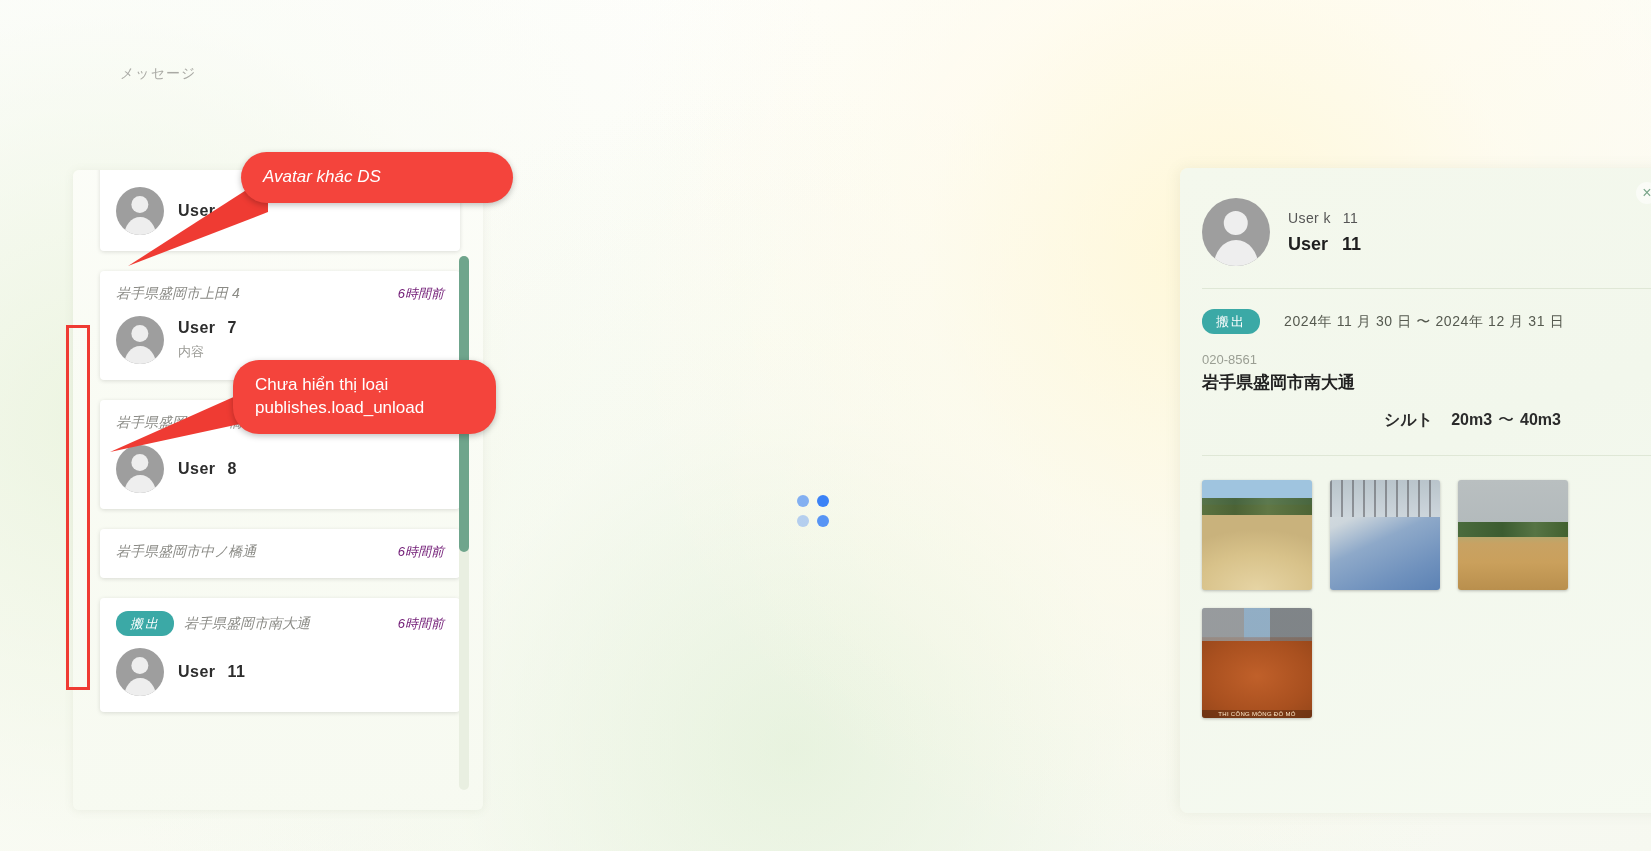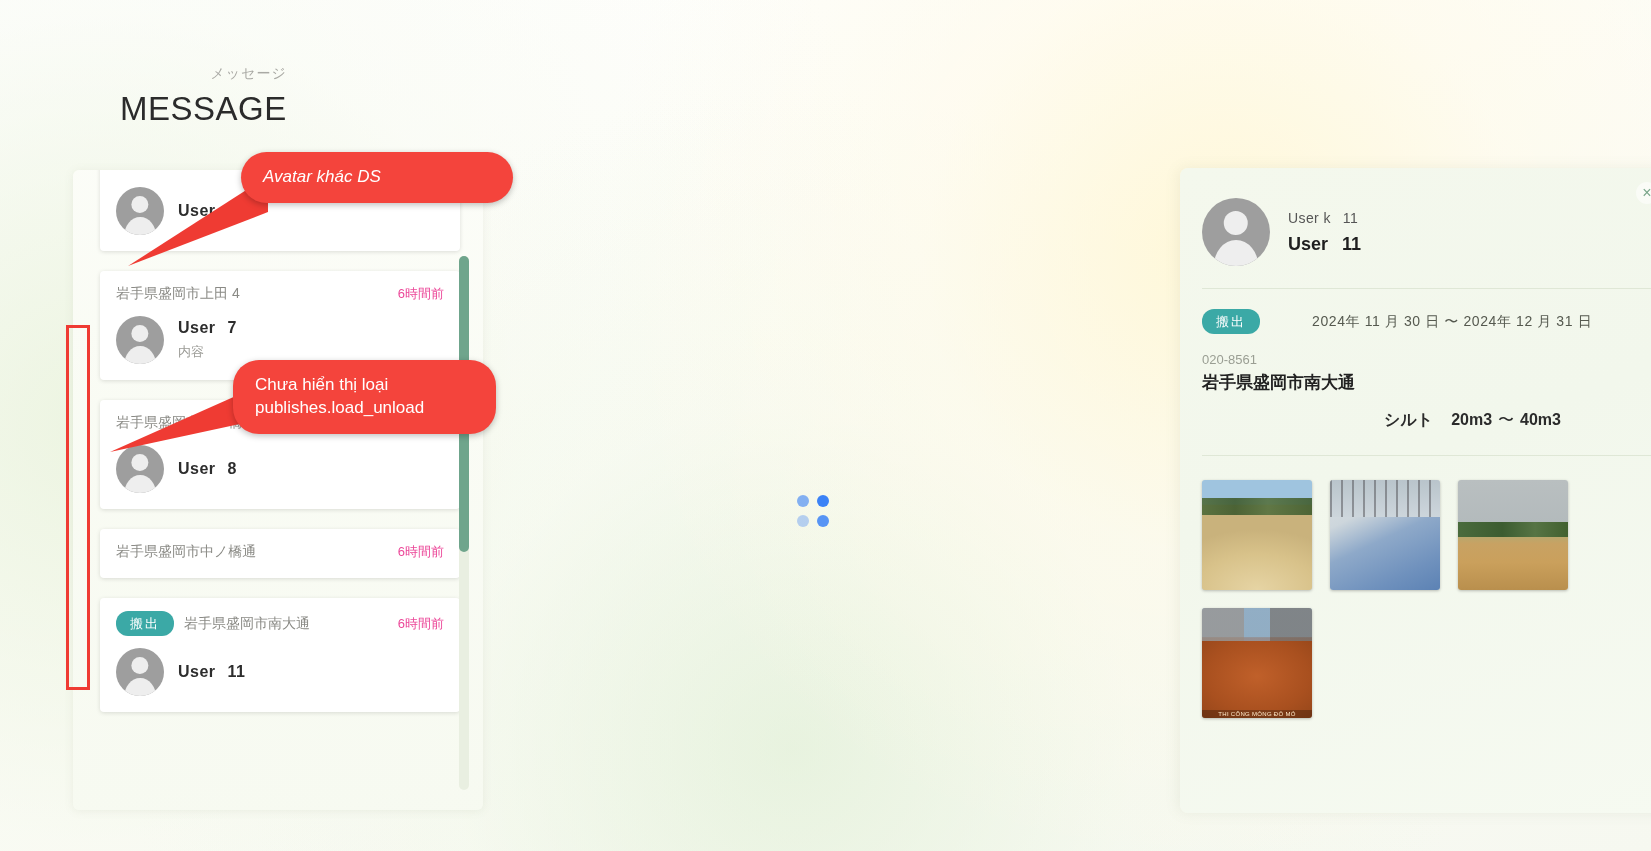--- a/index.html
+++ b/index.html
@@ -11,21 +11,21 @@
   body {
     position: relative;
     background:
       radial-gradient(circle at 74% 30%, rgba(255,247,214,0.95) 0%, rgba(255,250,232,0.55) 22%, rgba(255,255,255,0) 46%),
       radial-gradient(circle at 48% 88%, rgba(226,240,216,0.75) 0%, rgba(240,247,233,0.35) 30%, rgba(255,255,255,0) 58%),
       radial-gradient(circle at 6% 50%, rgba(232,242,219,0.8) 0%, rgba(245,249,238,0.4) 26%, rgba(255,255,255,0) 52%),
       linear-gradient(160deg, #ffffff 0%, #fdfdf8 40%, #f6f8f0 100%);
   }
 
   
-  .page-head { position: absolute; left: 120px; top: 64px; text-align: right; }
+  .page-head { position: absolute; left: 120px; top: 64px; }
   .page-head .kana {
     font-size: 14px; color: #a9a9a4; letter-spacing: 1px;
     line-height: 1.4;
   }
   .page-head .title {
     font-size: 33px; color: #2b2b2b; font-weight: 400;
     letter-spacing: 0.5px; line-height: 1.25; margin-top: 4px;
   }
 
   
@@ -47,31 +47,32 @@
     background: #ffffff;
     border-radius: 4px;
     box-shadow: 0 1px 4px rgba(0,0,0,0.13);
     margin-bottom: 20px;
     padding: 13px 16px 16px 16px;
     position: relative;
   }
   .msg-top {
     display: flex; align-items: center; gap: 10px;
     min-height: 20px;
+    font-style: italic;
   }
   .badge {
     background: #3ba9a6; color: #ffffff;
     font-size: 13px; line-height: 1;
     padding: 6px 14px; border-radius: 12px;
     letter-spacing: 2px; white-space: nowrap;
     font-weight: 500;
   }
   .msg-addr { font-size: 14px; color: #8a8a85; white-space: nowrap; }
   .msg-time {
-    margin-left: auto; font-size: 13px; color: #ec4899; white-space: nowrap;
+    margin-left: auto; font-size: 13px; color: #701a75; white-space: nowrap;
   }
   .msg-body {
     display: flex; align-items: center; gap: 14px;
     margin-top: 12px;
   }
   .avatar {
     width: 48px; height: 48px; border-radius: 50%;
     background: #9e9e9e; position: relative; overflow: hidden;
     flex: 0 0 48px;
   }
@@ -146,21 +147,21 @@
   .detail-user-name { font-size: 18px; font-weight: bold; color: #1f1f1f; }
   .detail-user-name .num { margin-left: 14px; }
 
   .hr { height: 1px; background: #dfe7d6; margin: 22px 20px 0 0; }
 
   .detail-row {
     display: flex; align-items: center; gap: 24px;
     margin-top: 20px;
   }
   .detail-dates {
-    font-size: 14px; color: #55594f; white-space: nowrap; letter-spacing: 0.6px; margin-left: 28px;
+    font-size: 14px; color: #55594f; white-space: nowrap; letter-spacing: 0.6px;
   }
   .detail-zip { font-size: 13px; color: #9a9e93; margin-top: 18px; }
   .detail-addr {
     font-size: 17px; font-weight: bold; color: #222; margin-top: 4px;
   }
   .detail-material {
     margin-top: 16px; text-align: left; padding-left: 182px;
     font-size: 16px; font-weight: bold; color: #2b2b2b; white-space: nowrap;
   }
   .detail-material .sep { margin: 0 6px; font-weight: normal; }
@@ -249,21 +250,20 @@
     position: absolute; border: 3px solid #ef3b33;
     z-index: 41; pointer-events: none;
   }
   #anno-box-left { left: 66px; top: 325px; width: 24px; height: 365px; }
 </style>
 </head>
 <body>
 
 <div class="page-head">
   <div class="kana">メッセージ</div>
-  <div class="title">MESSAGE</div>
 </div>
 
 <div class="list-panel">
   <div class="list-inner">
 
     <div class="msg-card" style="margin-top:-54px;">
       <div class="msg-top">
         <span class="msg-addr"></span>
         <span class="msg-time">6時間前</span>
       </div>

